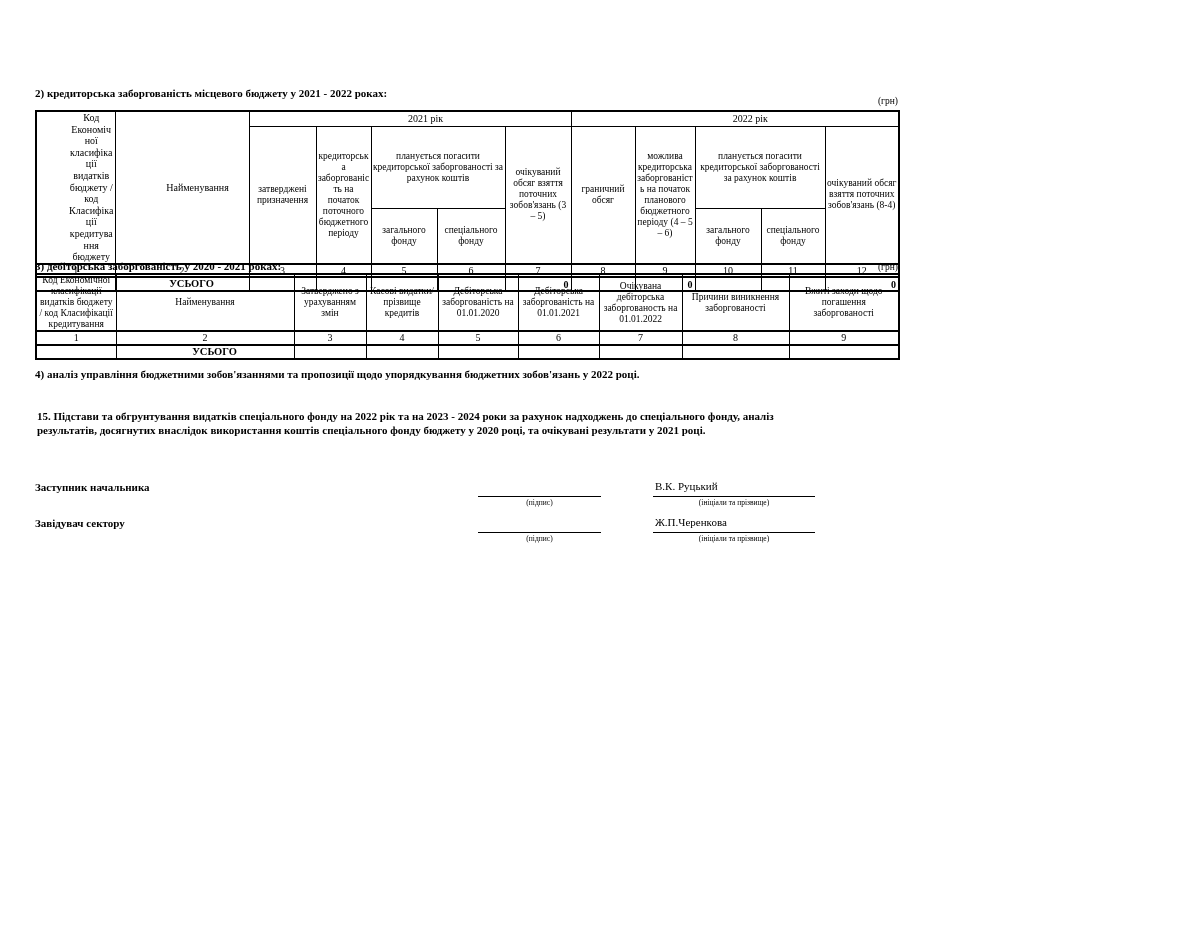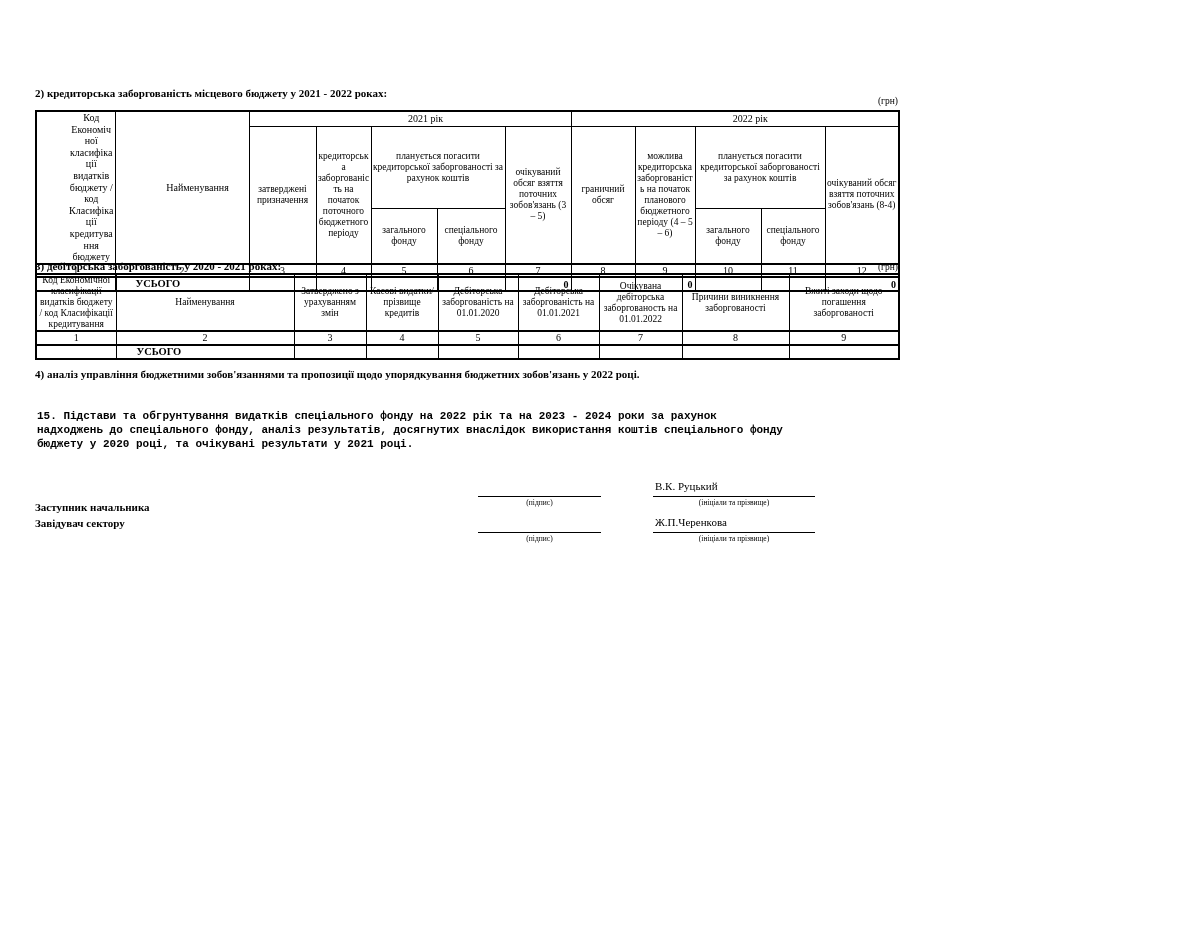--- a/index.html
+++ b/index.html
@@ -33,21 +33,21 @@
     padding: 0 1px;
     overflow-wrap: break-word;
     word-wrap: break-word;
   }
   tr.r-year td  { height: 15px; font-size: 10px; padding-left: 32px; }
   tr.r-sub td   { height: 34px; font-family: Liberation Serif, serif; }
   tr.r-fund td  { height: 54px; }
   tr.r-head td  { height: 57px; }
   tr.r-num td   { height: 13px; font-size: 10px; border-top-width: 2px; border-bottom-width: 2px; }
   tr.r-total td { height: 13px; font-size: 10px; }
-  tr.r-total td.lbl { font-weight: bold; text-align: left; font-size: 10.5px; padding-left: 20px; }
+  tr.r-total td.lbl { font-weight: bold; text-align: center; font-size: 10.5px; padding-left: 20px; }
   tr.r-total td.val { font-weight: bold; text-align: right; padding-right: 2px; }
 
   .sig-pos { font-weight: bold; font-size: 11px; white-space: nowrap; }
   .sig-line-box  { border-bottom: 1px solid #000; height: 16px; }
   .sig-name-text { border-bottom: 1px solid #000; height: 17px; font-size: 11px; padding-left: 2px; white-space: nowrap; }
   .sig-caption   { font-size: 7.5px; text-align: center; padding-top: 1px; }
 </style>
 </head>
 <body>
 
@@ -172,23 +172,23 @@
     <td></td>
     <td></td>
     <td></td>
     <td></td>
   </tr>
 </tbody>
   </table>
 
 <div class="abs sec-para" style="left:35px; top:367px; width:1100px;">4) аналіз управління бюджетними зобов'язаннями та пропозиції щодо упорядкування бюджетних зобов'язань у 2022 році.</div>
 
-<div class="abs sec-para" style="left:37px; top:409px; width:748px;font-family:Liberation Mono, monospace;">15. Підстави та обгрунтування видатків спеціального фонду на 2022 рік та на 2023 - 2024 роки за рахунок надходжень до спеціального фонду, аналіз результатів, досягнутих внаслідок використання коштів спеціального фонду бюджету у 2020 році, та очікувані результати у 2021 році.</div>
-
-<div class="abs sig-pos" style="left:35px; top:481px;margin-top:20px;">Заступник начальника</div>
+<div class="abs sec-para" style="left:37px; top:409px; width:748px;">15. Підстави та обгрунтування видатків спеціального фонду на 2022 рік та на 2023 - 2024 роки за рахунок надходжень до спеціального фонду, аналіз результатів, досягнутих внаслідок використання коштів спеціального фонду бюджету у 2020 році, та очікувані результати у 2021 році.</div>
+
+<div class="abs sig-pos" style="left:35px; top:481px;">Заступник начальника</div>
 <div class="abs" style="left:478px; top:481px; width:123px;">
   <div class="sig-line-box"></div>
   <div class="sig-caption">(підпис)</div>
 </div>
 <div class="abs" style="left:653px; top:480px; width:162px;">
   <div class="sig-name-text">В.К. Руцький</div>
   <div class="sig-caption">(ініціали та прізвище)</div>
 </div>
 
 <div class="abs sig-pos" style="left:35px; top:517px;">Завідувач сектору</div>

